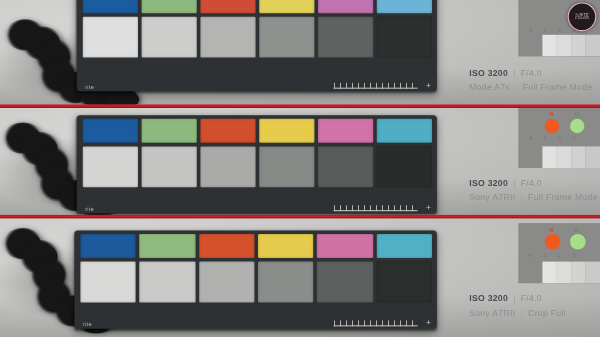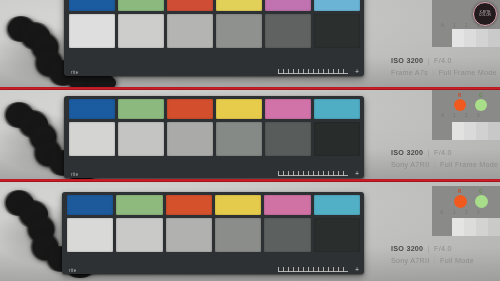--- a/index.html
+++ b/index.html
@@ -243,21 +243,21 @@
     </div>
 
     <div class="info" style="top:0;height:87px;">
       <div class="meta" style="top:56px;">
         <div class="line1">
           <span class="b">ISO 3200</span>
           <span class="sep">|</span>
           <span class="f">F/4.0</span>
         </div>
         <div class="line2">
-          <span>Frame A7s</span>
+          <span>Mode A7s</span>
           <span class="sep">|</span>
           <span>Full Frame Mode</span>
         </div>
       </div>
     </div>
   </div>
 
   <div class="divider" style="top:87px;"></div>
 
   <div class="panel" style="top:90px;height:89px;">
@@ -407,19 +407,19 @@
     <div class="info" style="top:0;height:99px;">
       <div class="meta" style="top:62px;">
         <div class="line1">
           <span class="b">ISO 3200</span>
           <span class="sep">|</span>
           <span class="f">F/4.0</span>
         </div>
         <div class="line2">
           <span>Sony A7RII</span>
           <span class="sep">|</span>
-          <span>Full Mode</span>
+          <span>Crop Full</span>
         </div>
       </div>
     </div>
   </div>
 
 </div>
 
 </body></html>

